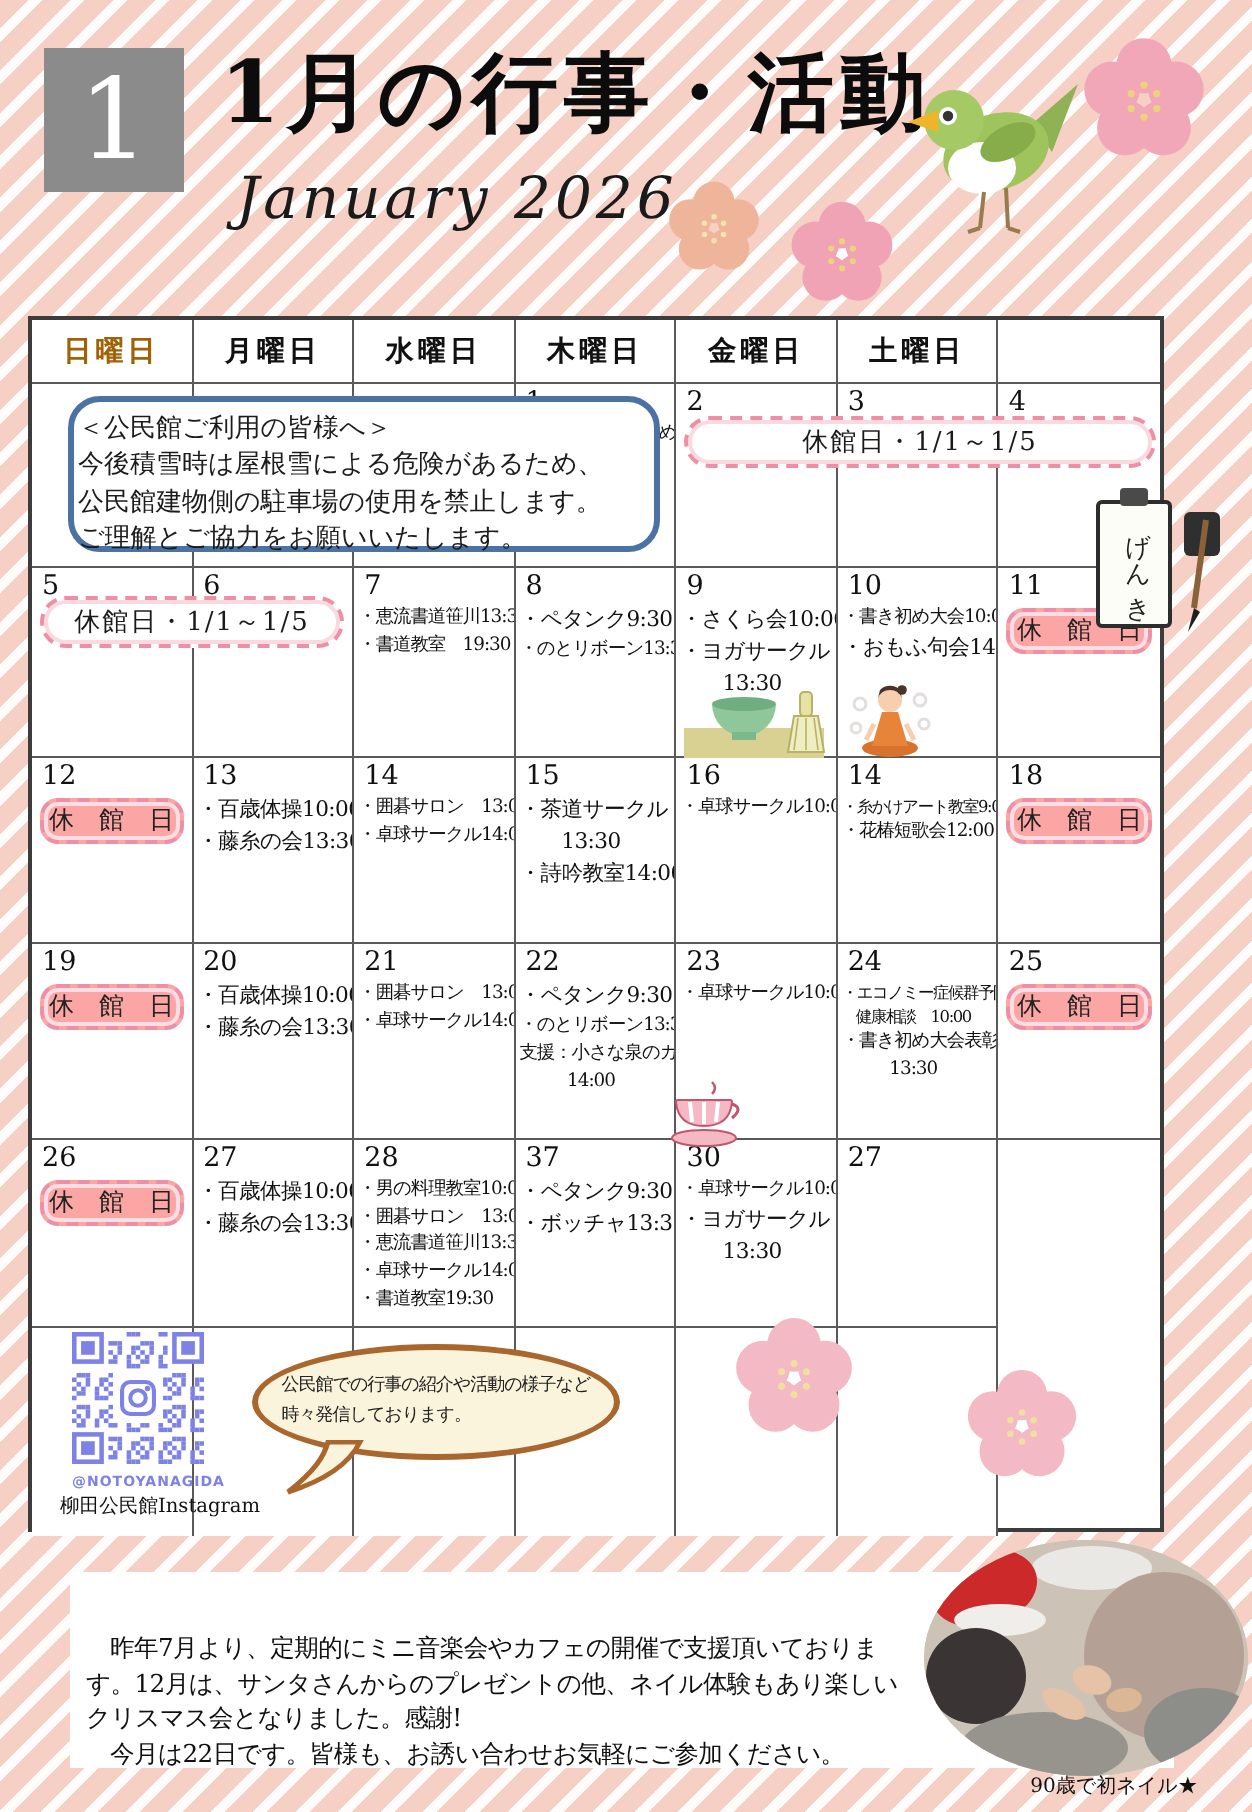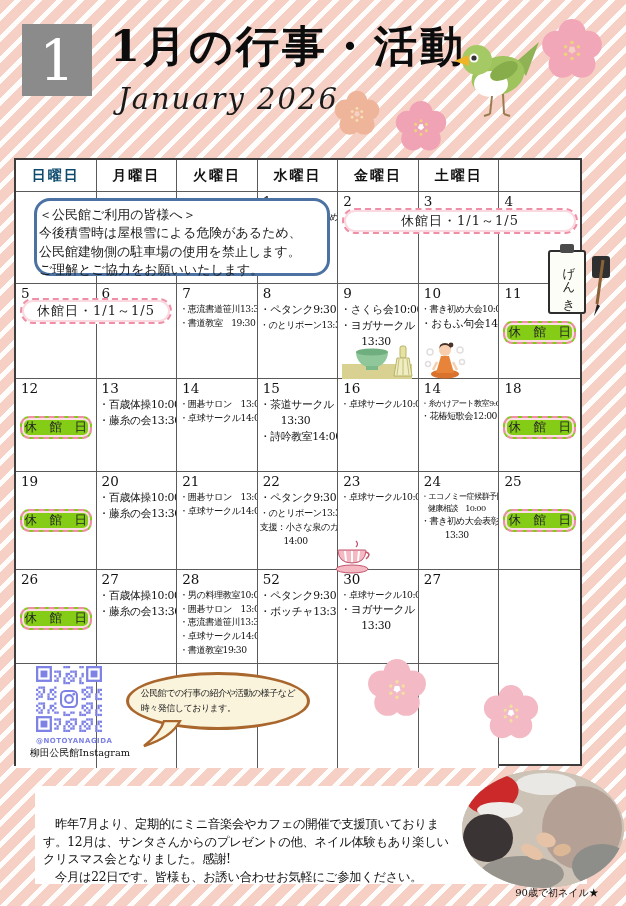--- a/index.html
+++ b/index.html
@@ -16,28 +16,28 @@
   .calendar-wrap{position:absolute;left:14px;top:158px;width:568px;height:608px;}
   .calendar-grid{position:absolute;inset:0;display:grid;background:#fff;
     grid-template-columns:repeat(7,1fr);
     grid-template-rows:32px 92px 95px 93px 98px 94px 104px;
     border:2px solid #3c3c3c;box-sizing:border-box;}
   .cell{background:#fff;border-right:1px solid #5a5a5a;border-bottom:1px solid #5a5a5a;
     box-sizing:border-box;overflow:hidden;position:relative;}
   .cell:nth-child(7n){border-right:none;}
   .cell.brow{border-bottom:none;}
   .hcell{display:flex;align-items:center;justify-content:center;font-size:14px;font-weight:bold;letter-spacing:2px;color:#111;}
-  .hcell.sun{color:#0c4a6e;}
+  .hcell.sun{color:#a16207;}
   .dnum{font-size:13.5px;color:#111;margin:2px 0 1px 5px;line-height:1.1;}
   .ev{font-size:9.2px;letter-spacing:-0.5px;line-height:1.5;white-space:nowrap;padding-left:2px;color:#111;}
   .ev.big{font-size:10.8px;letter-spacing:-0.3px;}
   .ev.small{font-size:8.2px;letter-spacing:-0.7px;}
   .ev.r{text-align:center;padding-right:4px;padding-left:0;}
-  .closedbox{margin:20px auto 0 auto;width:86%;text-align:center;font-size:12.5px;
-    border:2px dashed #ee8fa6;border-radius:9px;background:#84cc16;
+  .closedbox{margin:3px auto 0 auto;width:86%;text-align:center;font-size:12.5px;
+    border:2px dashed #ee8fa6;border-radius:9px;background:#fca5a5;
     box-shadow:0 0 0 2px #fbdde4 inset;padding:1px 0;color:#222;}
   
   .overlay{position:absolute;inset:0;z-index:5;pointer-events:none;}
   .notice-box{position:absolute;left:20px;top:40px;width:296px;height:78px;background:#fff;
     border:3.5px solid #4b72a3;border-radius:16px;box-sizing:border-box;
     font-size:13px;line-height:1.42;color:#1c1c1c;padding:5px 2px;white-space:pre-line;}
   .closed-banner{position:absolute;background:#fff;border:2.5px dashed #ee8fa6;border-radius:14px;
     box-shadow:0 0 0 2px #fbd9e1 inset;box-sizing:border-box;display:flex;align-items:center;justify-content:center;
     font-size:13px;color:#1a1a1a;letter-spacing:1px;}
   .banner-w1{left:328px;top:50px;width:236px;height:26px;}
@@ -140,22 +140,22 @@
         <circle cx="30" cy="38" r="1.7"></circle>
         <circle cx="24" cy="34" r="1.7"></circle>
         <circle cx="24" cy="27" r="1.7"></circle>
       </g>
   </svg>
 
   <div class="calendar-wrap">
     <div class="calendar-grid" id="calendar-grid">
         <div class="cell hcell sun">日曜日</div>
         <div class="cell hcell">月曜日</div>
-        <div class="cell hcell">火曜日</div>
         <div class="cell hcell">水曜日</div>
+        <div class="cell hcell">木曜日</div>
         <div class="cell hcell">金曜日</div>
         <div class="cell hcell">土曜日</div>
         <div class="cell dcell"></div>
         <div class="cell dcell"></div>
         <div class="cell dcell"></div>
         <div class="cell dcell"></div>
         <div class="cell dcell">
           <div class="dnum">1</div>
           <div class="ev">・陸上教室走り初め</div>
           <div class="ev r">懇親会10:00</div>
@@ -280,21 +280,21 @@
         </div>
         <div class="cell dcell">
           <div class="dnum">28</div>
           <div class="ev">・男の料理教室10:00</div>
           <div class="ev">・囲碁サロン　13:00</div>
           <div class="ev">・恵流書道笹川13:30</div>
           <div class="ev">・卓球サークル14:00</div>
           <div class="ev">・書道教室19:30</div>
         </div>
         <div class="cell dcell">
-          <div class="dnum">52</div>
+          <div class="dnum">37</div>
           <div class="ev big">・ペタンク9:30</div>
           <div class="ev big">・ボッチャ13:30</div>
         </div>
         <div class="cell dcell">
           <div class="dnum">30</div>
           <div class="ev">・卓球サークル10:00</div>
           <div class="ev big">・ヨガサークル</div>
           <div class="ev r big">13:30</div>
         </div>
         <div class="cell dcell">

